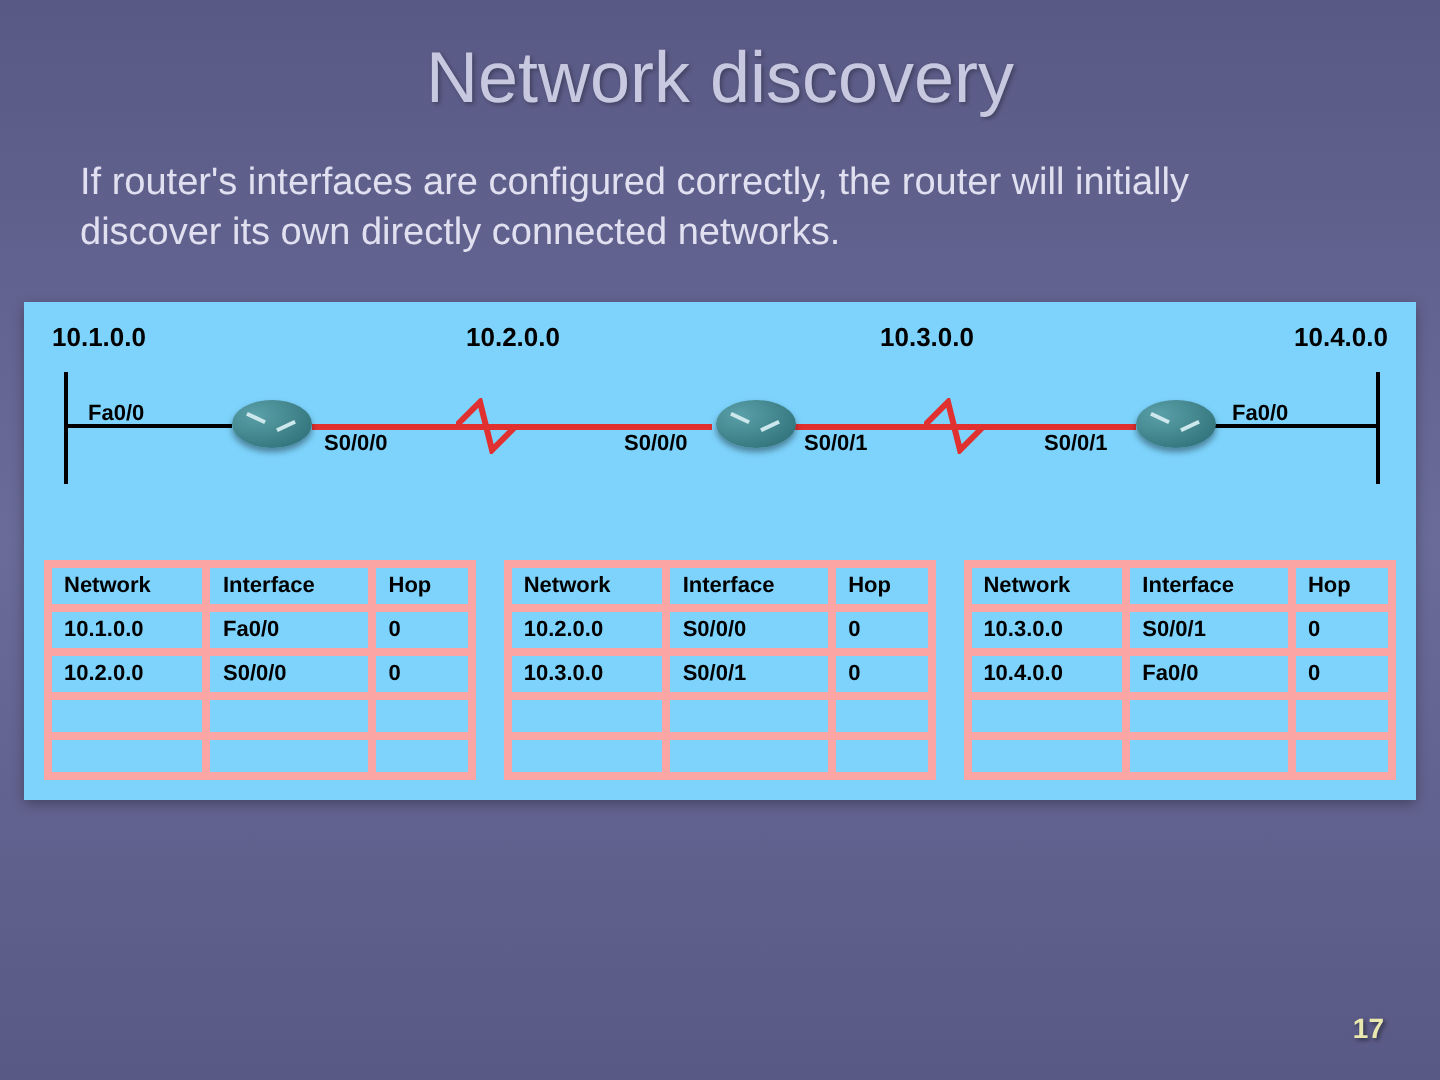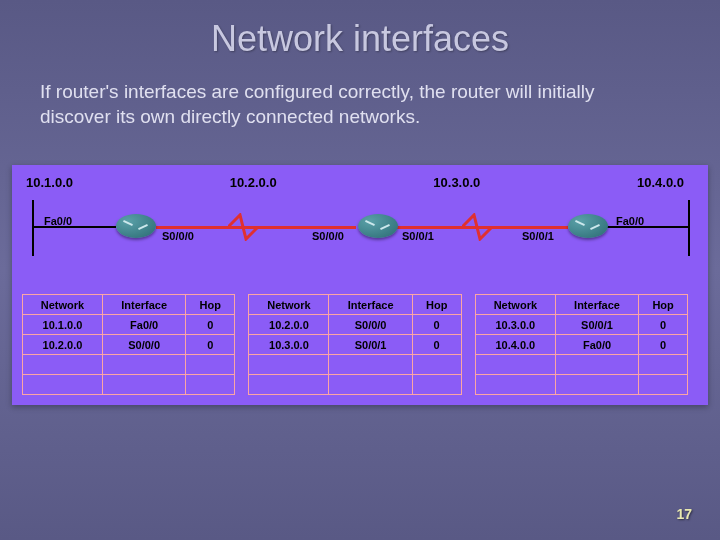--- a/index.html
+++ b/index.html
@@ -21,23 +21,23 @@
     padding-bottom: 10px;
     text-shadow: 1px 1px 2px rgba(0,0,0,0.3);
   }
   .subtitle {
     color: #e0e0f0;
     font-size: 19px;
     line-height: 1.3;
     padding: 10px 52px 20px 40px;
   }
   .diagram-wrap {
-    background: #8b5cf6;
-    margin: 16px 12px;
-    padding: 10px 20px 10px 10px;
+    background: #7dd3fc;
+    margin: 2px 12px;
+    padding: 10px 10px 10px 10px;
     box-shadow: 0 2px 6px rgba(0,0,0,0.3);
   }
   .net-labels {
     display: flex;
     justify-content: space-between;
     font-weight: bold;
     font-size: 13px;
     color: #000;
     padding: 0 4px 6px 4px;
   }
@@ -107,42 +107,42 @@
     gap: 12px;
     margin-top: 28px;
   }
   table {
     border-collapse: collapse;
     font-size: 11px;
     width: 32%;
     color: #000;
   }
   th, td {
-    border: 1px solid #fca5a5;
+    border: 4px solid #fca5a5;
     padding: 3px 6px;
-    text-align: center;
+    text-align: left;
     height: 20px;
   }
   th { font-weight: bold; }
   td.bold { font-weight: bold; }
   .pagenum {
     position: absolute;
     right: 28px;
     bottom: 18px;
     color: #e8e8b0;
     font-size: 14px;
     font-weight: bold;
     text-shadow: 1px 1px 2px rgba(0,0,0,0.5);
     margin-left: 36px;
   }
 </style>
 </head>
 <body>
 
-<div class="title">Network interfaces</div>
+<div class="title">Network discovery</div>
 <div class="subtitle">If router's interfaces are configured correctly, the router will initially discover its own directly connected networks.</div>
 
 <div class="diagram-wrap">
   <div class="net-labels">
     <span>10.1.0.0</span>
     <span>10.2.0.0</span>
     <span>10.3.0.0</span>
     <span>10.4.0.0</span>
   </div>
 

